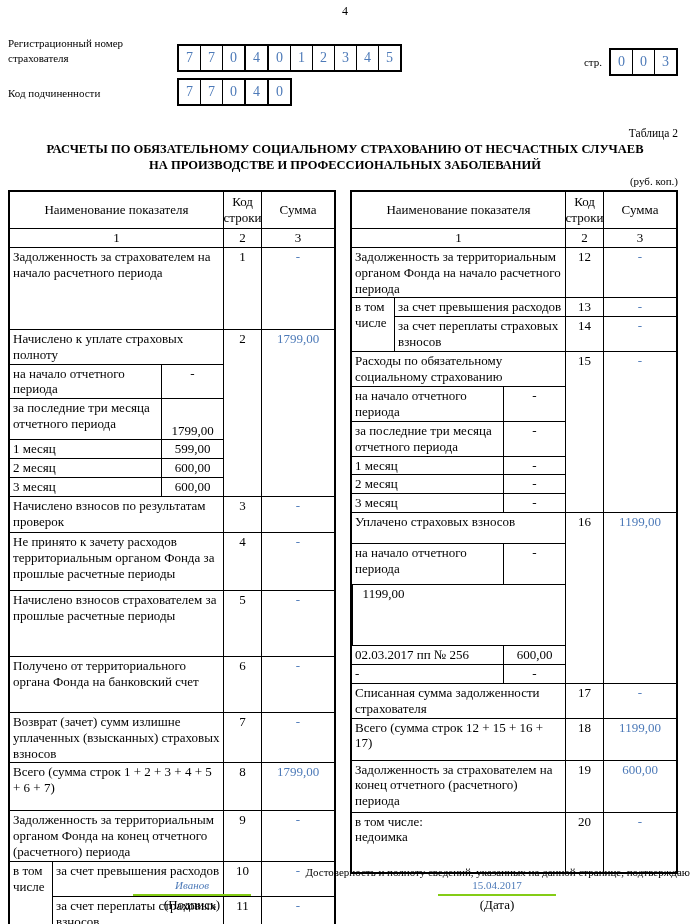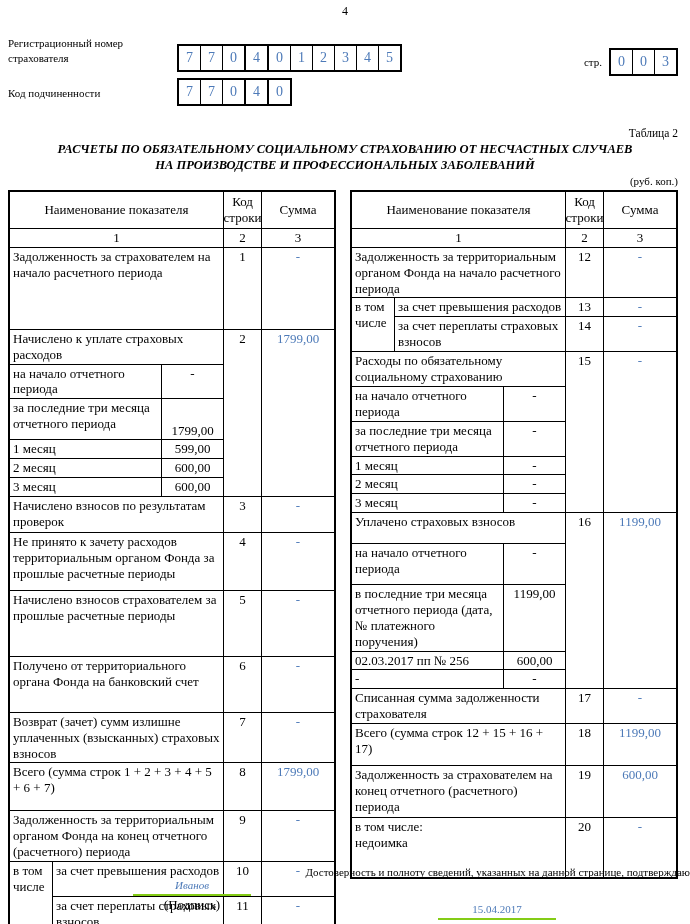--- a/index.html
+++ b/index.html
@@ -15,21 +15,21 @@
   .sub-boxes{position:absolute;left:177px;top:78px;}
   .cell{width:21px;height:24px;display:flex;align-items:center;justify-content:center;
         font-size:14px;color:#4d7ab8;border-left:1px solid #000;}
   .cell:first-child{border-left:none;}
   .cell.thick{border-left:2px solid #000;border-right:2px solid #000;}
   .cell.thick + .cell{border-left:none;}
   .str{position:absolute;right:12px;top:48px;display:flex;align-items:center;gap:7px;}
 
   .tablabel{position:absolute;right:12px;top:127px;font-size:11.5px;}
   .title{position:absolute;left:0;right:0;top:141px;text-align:center;font-weight:bold;
-         font-size:12.5px;line-height:1.3;font-style:italic;}
+         font-size:12.5px;line-height:1.3;}
   .units{position:absolute;right:12px;top:175px;}
 
   .tables{position:absolute;left:8px;right:12px;top:190px;display:flex;gap:14px;align-items:flex-start;}
   .tbl{flex:1;border:2px solid #000;font-size:13px;line-height:1.22;background:#fff;}
   .trow{display:flex;border-top:1px solid #000;box-sizing:border-box;}
   .tbl > .trow:first-child{border-top:none;}
   .c-name{flex:1;border-right:1px solid #000;padding:1px 3px;box-sizing:border-box;}
   .c-code{width:38px;flex:none;border-right:1px solid #000;text-align:center;padding-top:1px;box-sizing:border-box;}
   .c-sum{width:72px;flex:none;text-align:center;padding-top:1px;box-sizing:border-box;}
   .thead .c-name,.thead .c-code,.thead .c-sum{display:flex;align-items:center;justify-content:center;text-align:center;padding:1px 2px;}
@@ -46,21 +46,21 @@
   .vrow + .vrow{border-top:1px solid #000;}
   .vrow .lbl{flex:1;padding:1px 3px;border-right:1px solid #000;}
   .fill{color:#4d7ab8;}
   .pre{white-space:pre-line;}
 
   .confirm{position:absolute;left:0;right:0;top:866px;text-align:right;}
   .sigblock{position:absolute;left:133px;top:879px;width:118px;text-align:center;}
   .dateblock{position:absolute;left:438px;top:879px;width:118px;text-align:center;}
   .line-val{border-bottom:2px solid #84cc16;padding-bottom:1px;min-height:14px;}
   .sig-val{color:#4d7ab8;font-style:italic;}
-  .date-val{color:#4d7ab8;margin-top:24px;}
+  .date-val{color:#4d7ab8;}
   .line-lbl{font-size:13px;padding-top:1px;}
 </style>
 </head>
 <body>
 
 <div class="page">
 
   <div class="pagenum">4</div>
 
   <div class="reg-label">Регистрационный номер страхователя</div>
@@ -117,21 +117,21 @@
       </div>
 
       <div class="trow" style="min-height:82px">
         <div class="c-name">Задолженность за страхователем на начало расчетного периода</div>
         <div class="c-code">1</div>
         <div class="c-sum fill">-</div>
       </div>
 
       <div class="trow">
         <div class="c-name stack">
-          <div class="main" style="min-height:30px">Начислено к уплате страховых расходов</div>
+          <div class="main" style="min-height:30px">Начислено к уплате страховых полноту</div>
           <div class="sub" style="min-height:17px">
             <div class="lbl">на начало отчетного периода</div>
             <div class="val">-</div>
           </div>
           <div class="sub" style="min-height:40px">
             <div class="lbl">за последние три месяца отчетного периода</div>
             <div class="val" style="display:flex;align-items:flex-end;justify-content:center">1799,00</div>
           </div>
           <div class="sub" style="min-height:17px">
             <div class="lbl">1 месяц</div>
@@ -272,21 +272,20 @@
       </div>
 
       <div class="trow">
         <div class="c-name stack">
           <div class="main" style="min-height:28px">Уплачено страховых взносов</div>
           <div class="sub" style="min-height:40px">
             <div class="lbl">на начало отчетного периода</div>
             <div class="val">-</div>
           </div>
           <div class="sub" style="min-height:60px">
-            <div class="lbl">в последние три месяца отчетного периода (дата, № платежного поручения)</div>
             <div class="val">1199,00</div>
           </div>
           <div class="sub" style="min-height:16px">
             <div class="lbl">02.03.2017 пп № 256</div>
             <div class="val">600,00</div>
           </div>
           <div class="sub" style="min-height:16px">
             <div class="lbl">-</div>
             <div class="val">-</div>
           </div>

